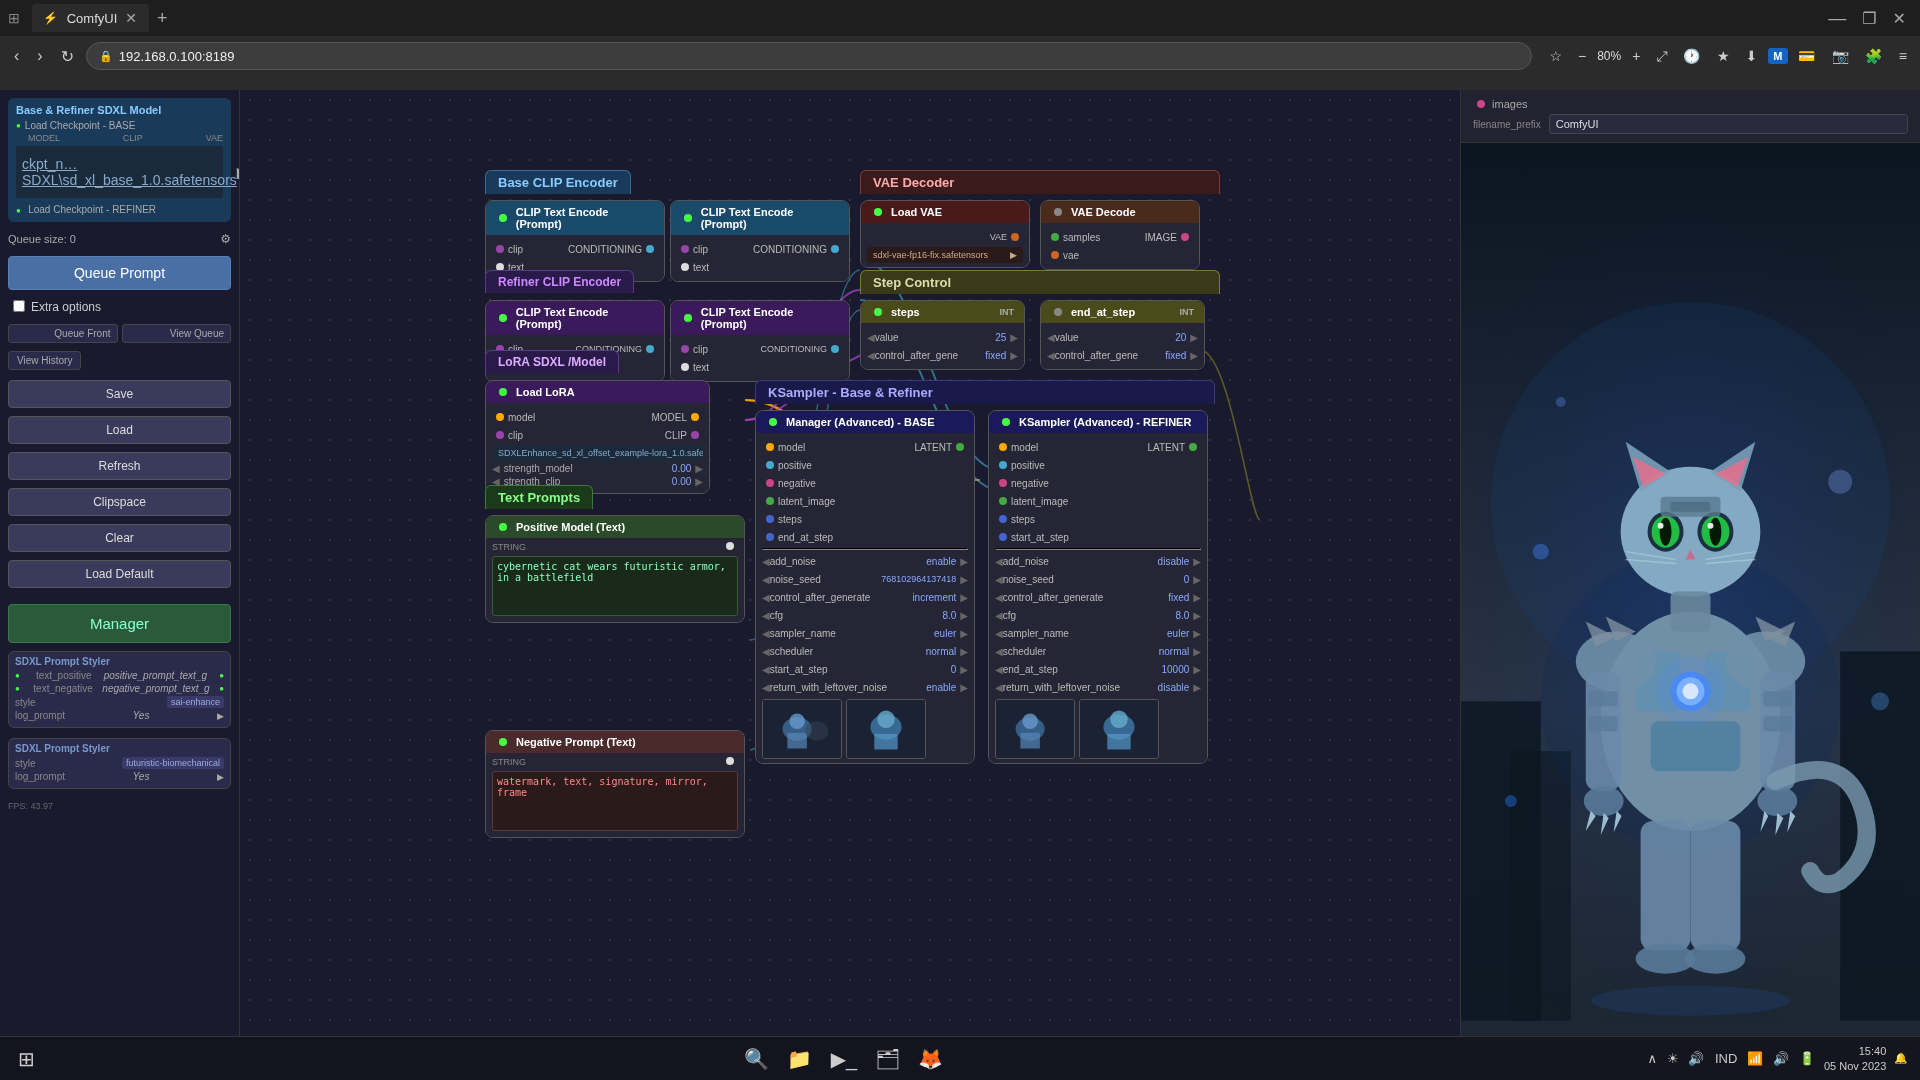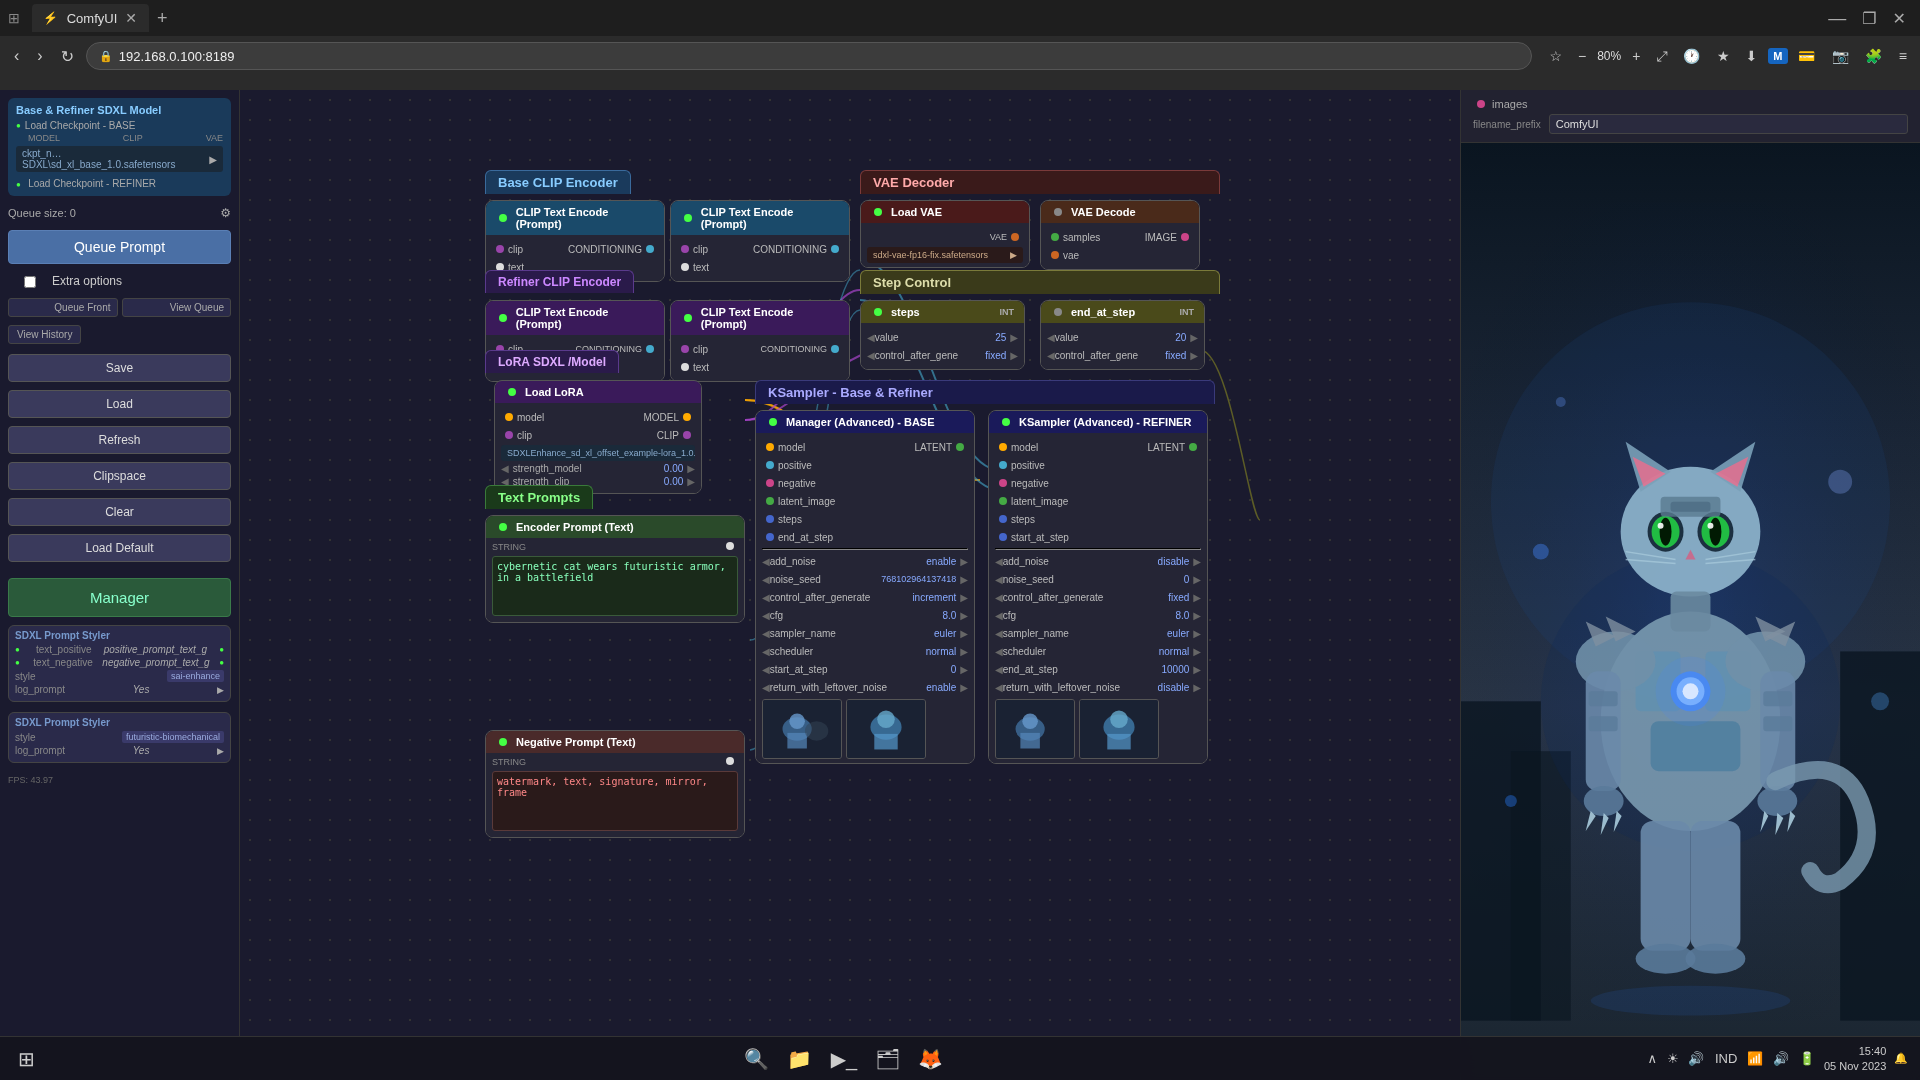--- a/index.html
+++ b/index.html
@@ -162,23 +162,23 @@
       margin-bottom: 4px;
     }
     .queue-size {
       color: #aaa;
       font-size: 11px;
     }
     .gear-icon { color: #aaa; cursor: pointer; }
 
     .extra-options-row {
       display: flex;
-      align-items: flex-end;
-      gap: 16px;
-      margin: 2px 16px;
+      align-items: flex-start;
+      gap: 6px;
+      margin: 2px 5px;
     }
     .checkbox-small {
       width: 12px;
       height: 12px;
     }
     .nav-buttons-row {
       display: flex;
       gap: 4px;
       margin: 2px 0;
     }
@@ -502,21 +502,21 @@
       <div style="color:#88ccff;font-size:11px;font-weight:bold;margin-bottom:4px;">Base &amp; Refiner SDXL Model</div>
       <div style="display:flex;justify-content:space-between;align-items:center;margin-bottom:2px;">
         <span style="color:#4f4;font-size:8px;">●</span>
         <span style="color:#aaa;font-size:10px;flex:1;margin-left:4px;">Load Checkpoint - BASE</span>
       </div>
       <div style="display:flex;justify-content:space-between;font-size:9px;color:#888;margin-left:12px;">
         <span>MODEL</span>
         <span>CLIP</span>
         <span>VAE</span>
       </div>
-      <div style="background:#1a2a3a;border-radius:3px;padding:2px 6px;font-size:10px;color:#88aacc;margin:3px 0;display:flex;align-items:center;justify-content:space-between;">
+      <div style="background:#1a2a3a;border-radius:3px;padding:10px 6px;font-size:14px;color:#88aacc;margin:3px 0;display:flex;align-items:center;justify-content:space-between;text-decoration:underline;">
         <span>ckpt_n…SDXL\sd_xl_base_1.0.safetensors</span>
         <span style="cursor:pointer;color:#aaa;">▶</span>
       </div>
       <div style="margin-top:4px;">
         <span style="color:#4f4;font-size:8px;">●</span>
         <span style="color:#aaa;font-size:10px;margin-left:4px;">Load Checkpoint - REFINER</span>
       </div>
     </div>
 
     <div class="left-top">
@@ -689,21 +689,21 @@
         <div class="cnode-row">
           <span class="socket socket-white"></span>
           <span class="label">text</span>
         </div>
       </div>
     </div>
 
     <div style="position:absolute;top:260px;left:245px;color:#ddaaff;font-size:12px;font-weight:bold;background:#2a1a4a;padding:4px 12px;border-radius:6px 6px 0 0;border:1px solid #5a3a8c;border-bottom:none;">
       <span>LoRA SDXL /Model</span>
     </div>
-    <div class="cnode" style="left:245px;top:290px;width:208px;margin-left:9px;">
+    <div class="cnode" style="left:245px;top:290px;width:225px;">
       <div class="cnode-title" style="background:#3a1a5a;">
         <span class="node-dot" style="background:#4f4;"></span>
         <span>Load LoRA</span>
       </div>
       <div class="cnode-body">
         <div class="cnode-row">
           <span class="socket socket-yellow"></span>
           <span class="label">model</span>
           <span style="flex:1;text-align:right;">MODEL</span>
           <span class="socket socket-yellow"></span>
@@ -733,21 +733,21 @@
       </div>
     </div>
 
     <div style="position:absolute;top:395px;left:245px;color:#88ff88;font-size:13px;font-weight:bold;background:#1a3a1a;padding:4px 12px;border-radius:6px 6px 0 0;border:1px solid #3a7a3a;border-bottom:none;">
       <span>Text Prompts</span>
     </div>
 
     <div class="cnode" style="left:245px;top:425px;width:260px;">
       <div class="cnode-title" style="background:#2a4a2a;">
         <span class="node-dot" style="background:#4f4;"></span>
-        <span>Encoder Prompt (Text)</span>
+        <span>Positive Model (Text)</span>
       </div>
       <div class="cnode-body">
         <div style="display:flex;justify-content:space-between;margin-bottom:4px;">
           <span style="color:#888;font-size:9px;">STRING</span>
           <span class="socket socket-white"></span>
         </div>
         <textarea class="cnode-textarea" readonly="" style="">cybernetic cat wears futuristic armor, in a battlefield</textarea>
       </div>
     </div>
 

